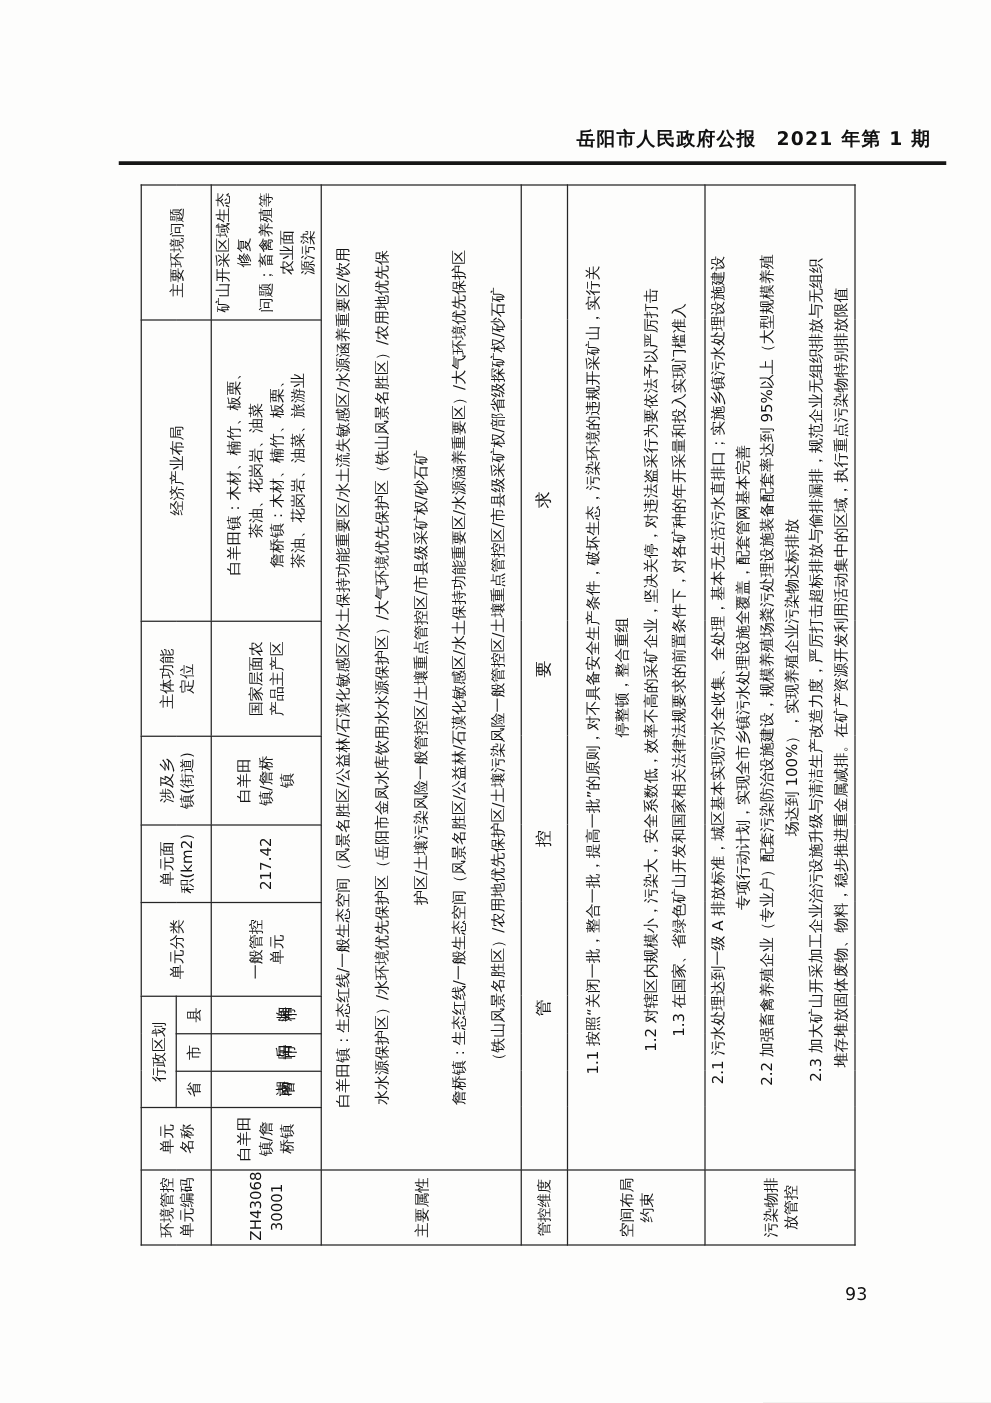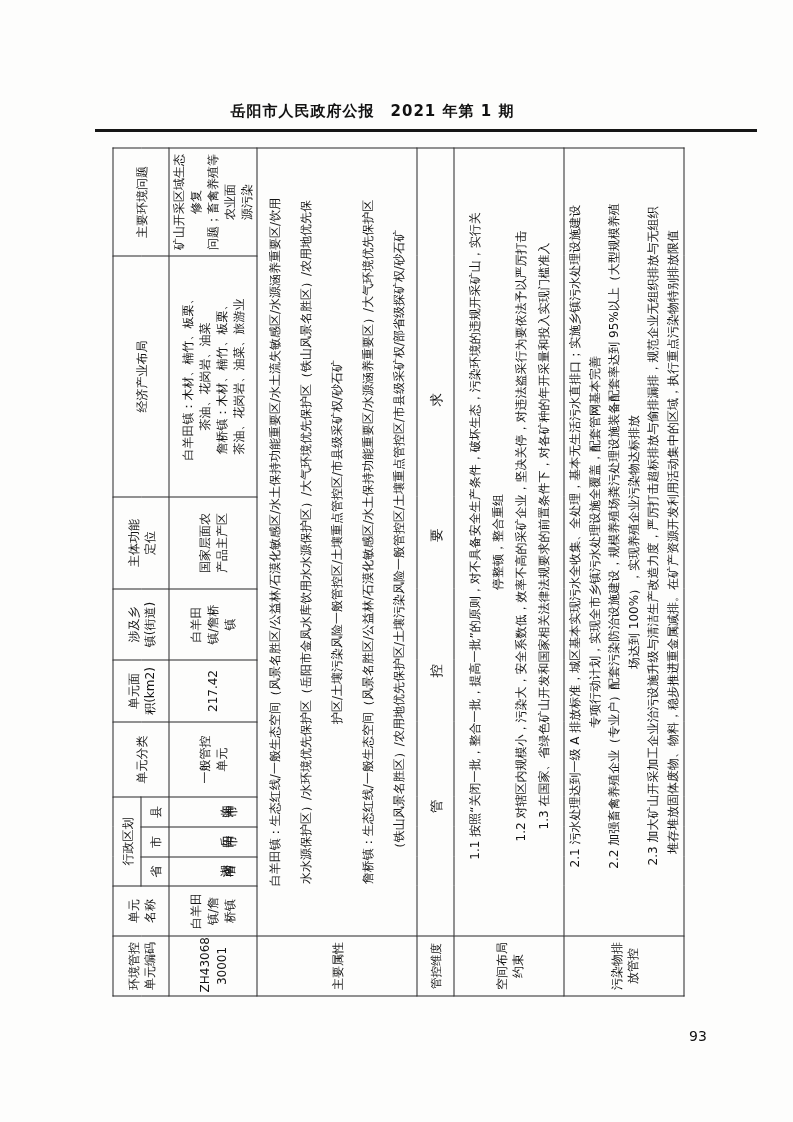--- a/index.html
+++ b/index.html
@@ -1,21 +1,21 @@
 <!DOCTYPE html>
 <html><head>
 <meta charset="utf-8">
 <style>
   html,body{margin:0;padding:0;background:#e8e8e6;}
   .page{position:relative;width:793px;height:1122px;background:#fdfdfc;overflow:hidden;
         font-family:"DejaVu Sans",sans-serif;color:#1c1c1c;}
-  .gz-header{position:absolute;top:102px;left:0;width:745px;text-align:center;
+  .gz-header{position:absolute;top:102px;left:0;width:745px;text-align:right;
              font-size:15px;font-weight:bold;letter-spacing:1px;color:#111;}
   .gz-rule{position:absolute;top:129px;left:95px;width:662px;height:3px;background:#161616;}
-  .pageno{position:absolute;top:1028px;left:676px;font-size:14px;color:#111;margin-left:13px;}
+  .pageno{position:absolute;top:1028px;left:676px;font-size:14px;color:#111;}
 
   
   .tbl-viewport{position:absolute;left:112px;top:148px;width:555px;height:848px;}
   .rot{position:absolute;left:-146.5px;top:146.5px;width:848px;height:555px;
        transform:rotate(-90deg);}
   table.grid{border-collapse:collapse;table-layout:fixed;width:848px;height:555px;
              font-size:12px;color:#141414;}
   table.grid td{border:1.6px solid #262626;padding:1px 3px;text-align:center;
                 vertical-align:middle;overflow:hidden;white-space:pre-line;
                 line-height:16px;}

